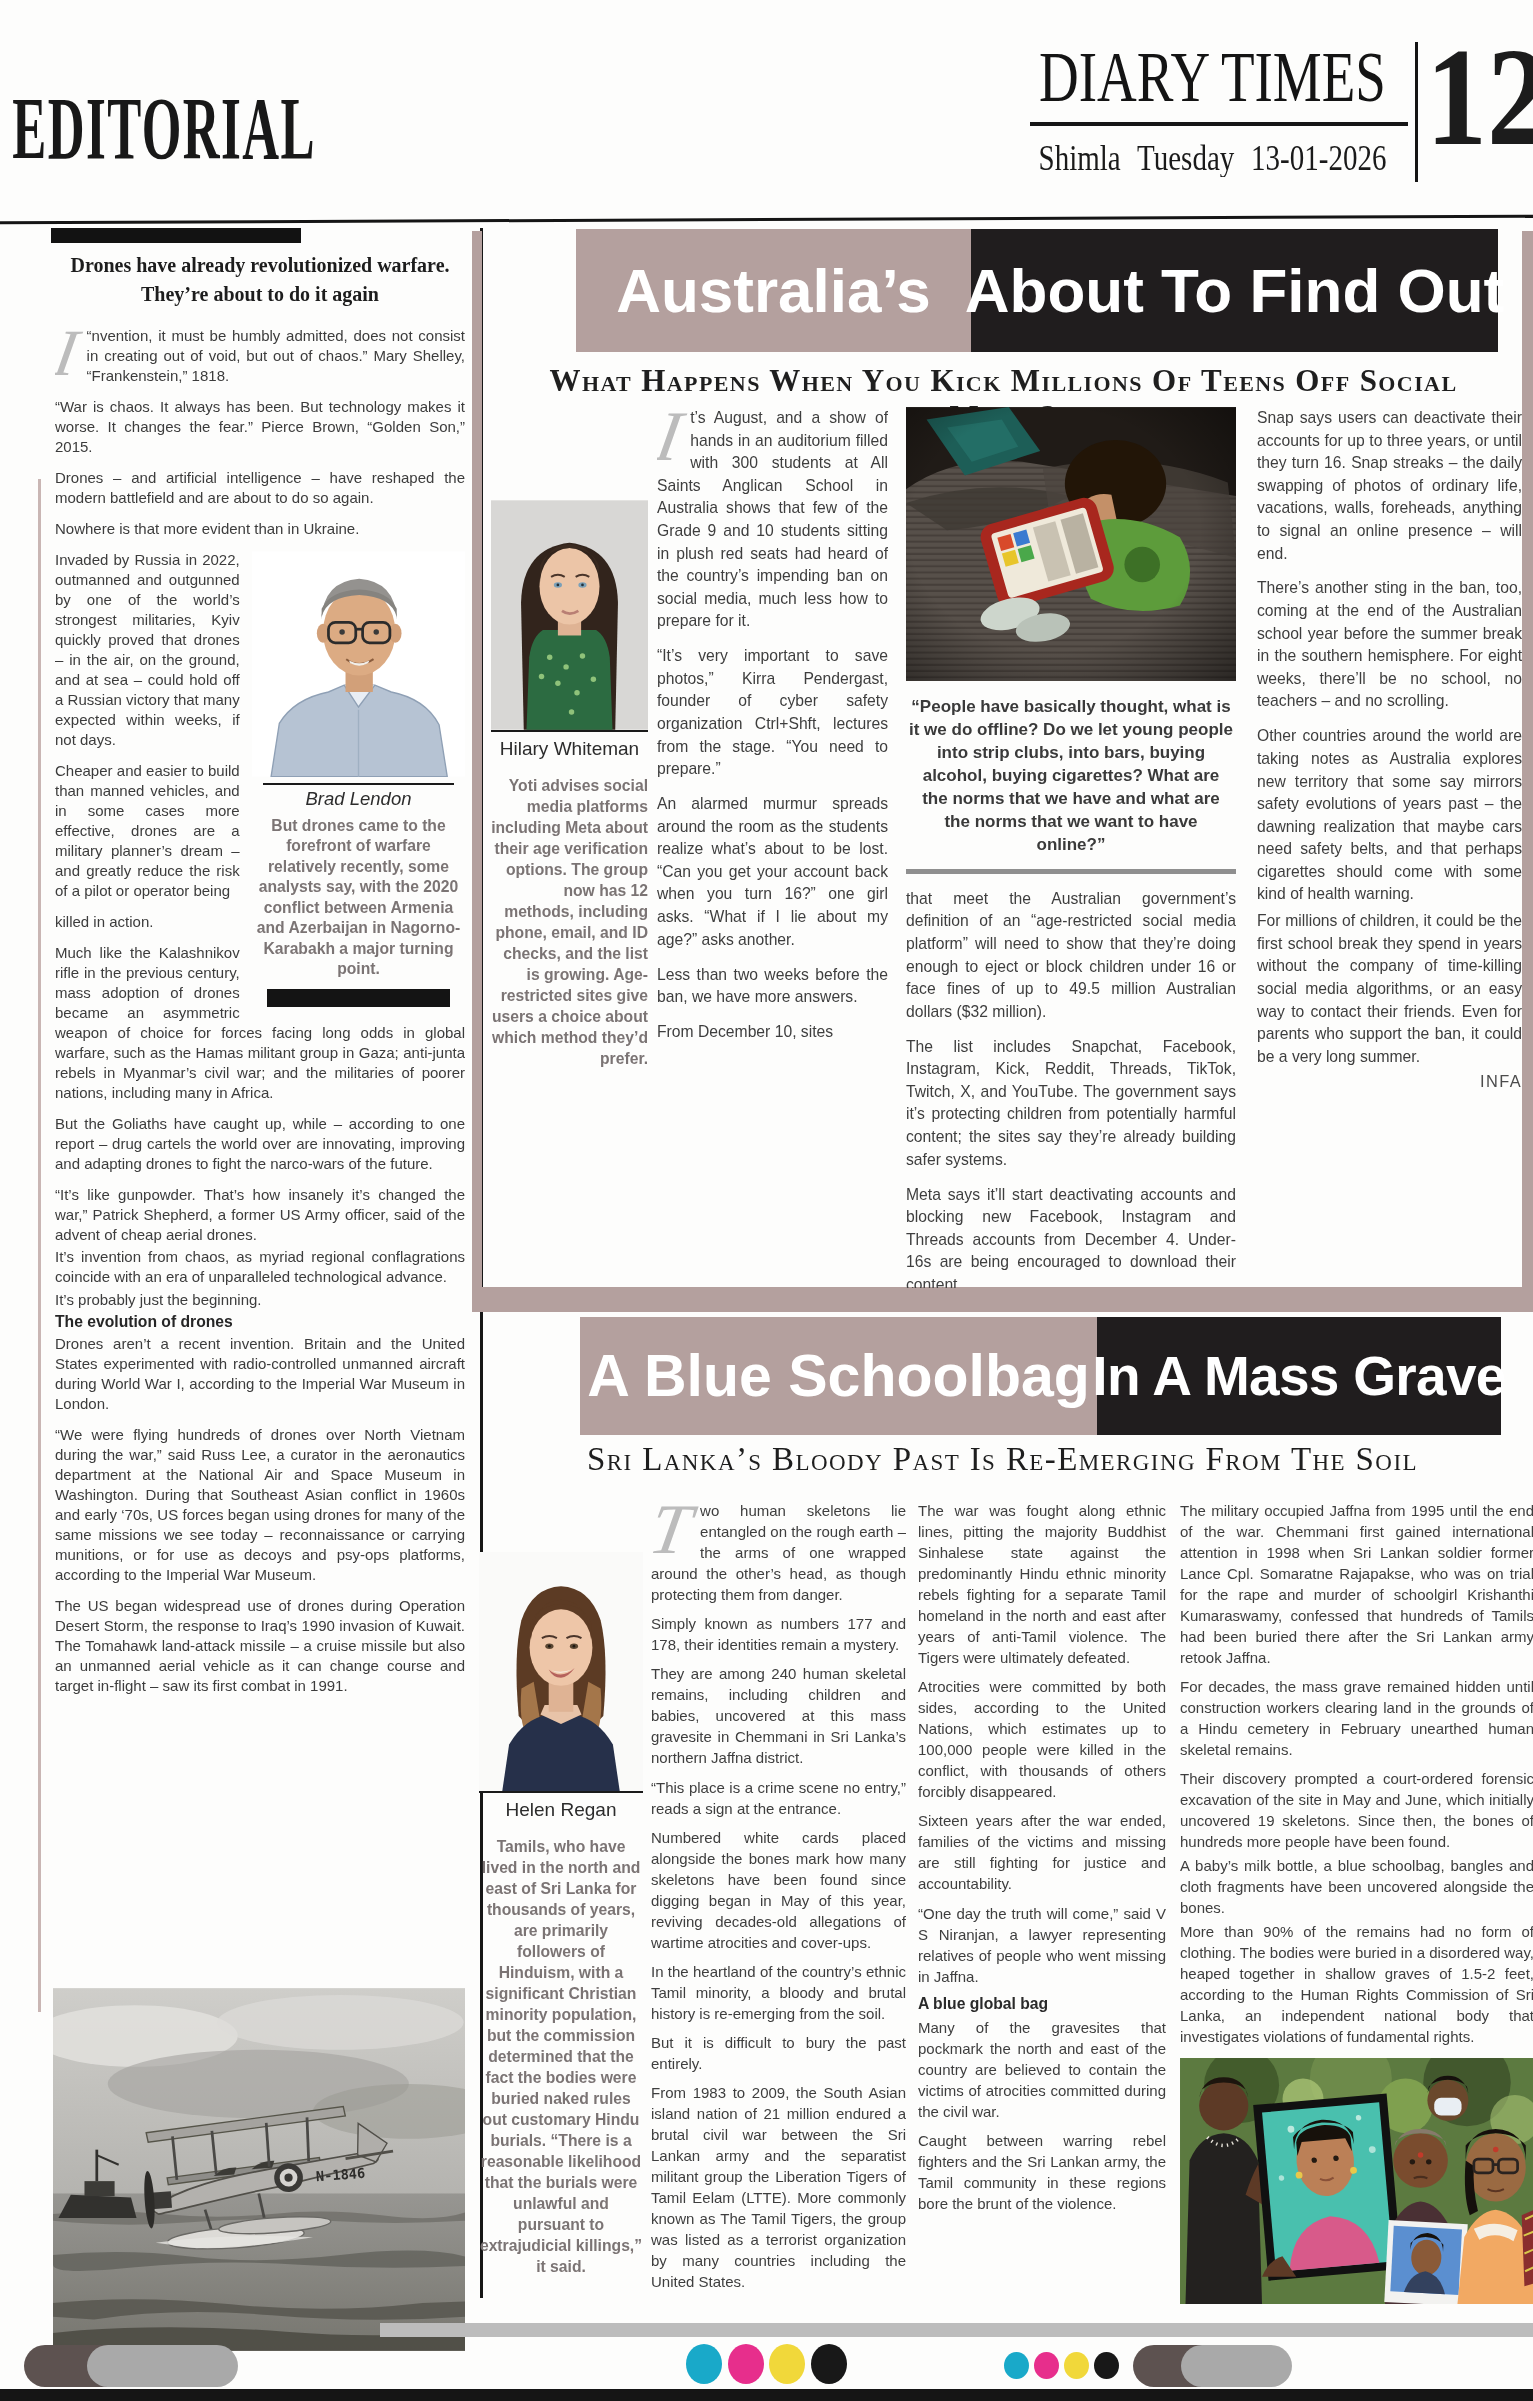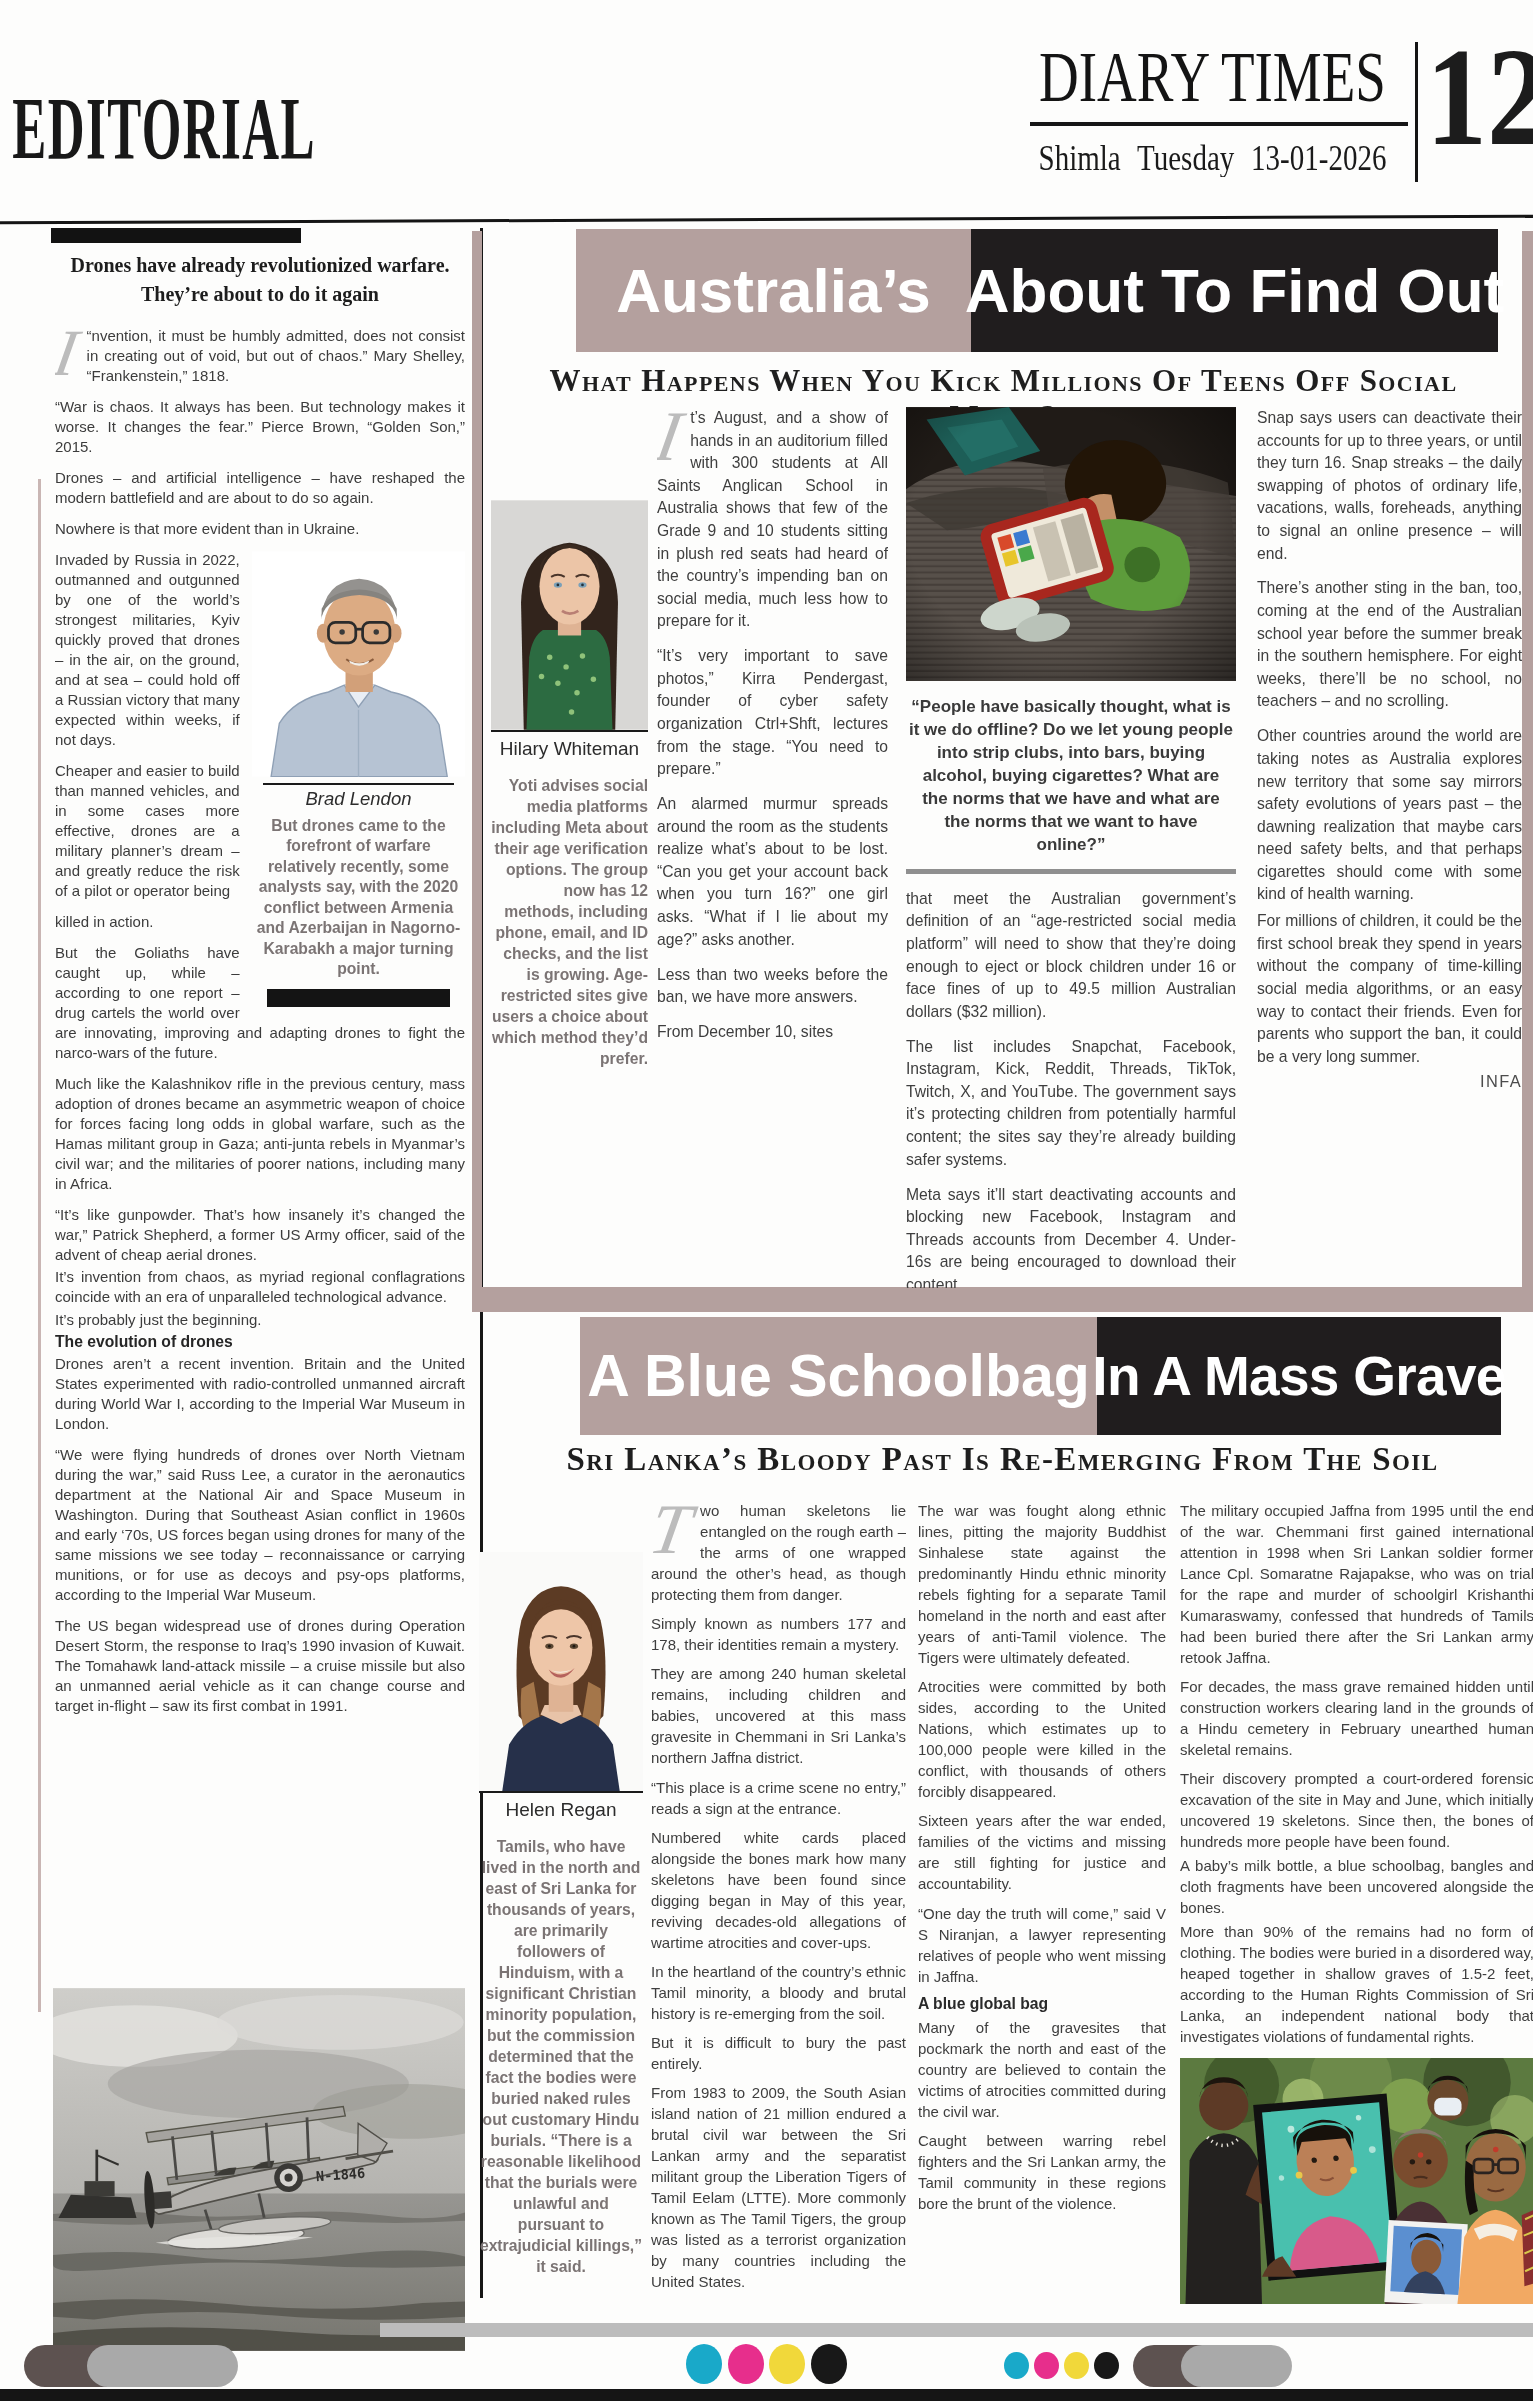--- a/index.html
+++ b/index.html
@@ -72,21 +72,21 @@
   p.jbody{font-size:15.7px;line-height:22.6px;text-align:justify;margin:0 0 12.3px;color:#3e3e3e;}
   .pull-quote{font-weight:700;font-size:17px;line-height:23px;color:#3a3a3a;text-align:center;margin:12.3px 2.7px 0;}
   .grey-rule{height:5.5px;background:#8f8f8f;margin:12.3px 0 13.7px;}
   .credit{text-align:right;font-size:16.4px;letter-spacing:1.4px;color:#4c4c4c;margin-top:4.1px;}
 
   
   .sl-hl{position:absolute;left:580px;top:1317px;height:118px;display:flex;}
   .sl-mauve{background:#b4a09e;width:517px;font-size:59px;}
   .sl-black{background:#201d1e;width:404px;font-size:55px;letter-spacing:-0.7px;}
   .sl-subhead{position:absolute;left:472px;top:1441px;width:1061px;text-align:center;
-              font-family:"Liberation Serif",serif;font-weight:700;font-size:33px;
+              font-family:"Liberation Serif",serif;font-weight:400;font-size:33px;
               letter-spacing:1.4px;color:#1e1e1e;font-variant:small-caps;}
   .sl-byline{position:absolute;left:479px;top:1552px;width:164px;}
   .sl-col1{position:absolute;left:651px;top:1500px;width:255px;height:818px;overflow:hidden;}
   .sl-col2{position:absolute;left:918px;top:1500px;width:248px;height:818px;overflow:hidden;}
   .sl-col3{position:absolute;left:1180px;top:1500px;width:354px;height:818px;overflow:hidden;}
   p.sbody{font-size:15px;line-height:21px;text-align:justify;margin:0 0 8.2px;color:#3e3e3e;}
   .sl-sub{font-weight:700;color:#2a2a2a;font-size:15.7px;margin:2.7px 0 4.1px;}
   .protest-wrap{margin-top:11px;}
 
   
@@ -156,22 +156,22 @@
       <figcaption>
         <div class="fig-name">Brad Lendon</div>
         <div class="fig-cap">But drones came to the forefront of warfare relatively recently, some analysts say, with the 2020 conflict between Armenia and Azerbaijan in Nagorno-Karabakh a major turning point.</div>
       </figcaption>
       <div class="brad-bar"></div>
     </figure>
 
     <p class="body">Invaded by Russia in 2022, outmanned and outgunned by one of the world’s strongest militaries, Kyiv quickly proved that drones – in the air, on the ground, and at sea – could hold off a Russian victory that many expected within weeks, if not days.</p>
     <p class="body">Cheaper and easier to build than manned vehicles, and in some cases more effective, drones are a military planner’s dream – and greatly reduce the risk of a pilot or operator being</p>
     <p class="body">killed in action.</p>
+    <p class="body">Much like the Kalashnikov rifle in the previous century, mass adoption of drones became an asymmetric weapon of choice for forces facing long odds in global warfare, such as the Hamas militant group in Gaza; anti-junta rebels in Myanmar’s civil war; and the militaries of poorer nations, including many in Africa.</p>
     <p class="body">But the Goliaths have caught up, while – according to one report – drug cartels the world over are innovating, improving and adapting drones to fight the narco-wars of the future.</p>
-    <p class="body">Much like the Kalashnikov rifle in the previous century, mass adoption of drones became an asymmetric weapon of choice for forces facing long odds in global warfare, such as the Hamas militant group in Gaza; anti-junta rebels in Myanmar’s civil war; and the militaries of poorer nations, including many in Africa.</p>
     <p class="body" style="margin-bottom:2.7px">“It’s like gunpowder. That’s how insanely it’s changed the war,” Patrick Shepherd, a former US Army officer, said of the advent of cheap aerial drones.</p>
     <p class="body" style="margin-bottom:2.7px">It’s invention from chaos, as myriad regional conflagrations coincide with an era of unparalleled technological advance.</p>
     <p class="body" style="margin-bottom:2.7px">It’s probably just the beginning.</p>
     <div class="subhead-sm">The evolution of drones</div>
     <p class="body">Drones aren’t a recent invention. Britain and the United States experimented with radio-controlled unmanned aircraft during World War I, according to the Imperial War Museum in London.</p>
     <p class="body">“We were flying hundreds of drones over North Vietnam during the war,” said Russ Lee, a curator in the aeronautics department at the National Air and Space Museum in Washington. During that Southeast Asian conflict in 1960s and early ‘70s, US forces began using drones for many of the same missions we see today – reconnaissance or carrying munitions, or for use as decoys and psy-ops platforms, according to the Imperial War Museum.</p>
     <p class="body">The US began widespread use of drones during Operation Desert Storm, the response to Iraq’s 1990 invasion of Kuwait. The Tomahawk land-attack missile – a cruise missile but also an unmanned aerial vehicle as it can change course and target in-flight – saw its first combat in 1991.</p>
   </div>
 
   <div class="seaplane-wrap">

